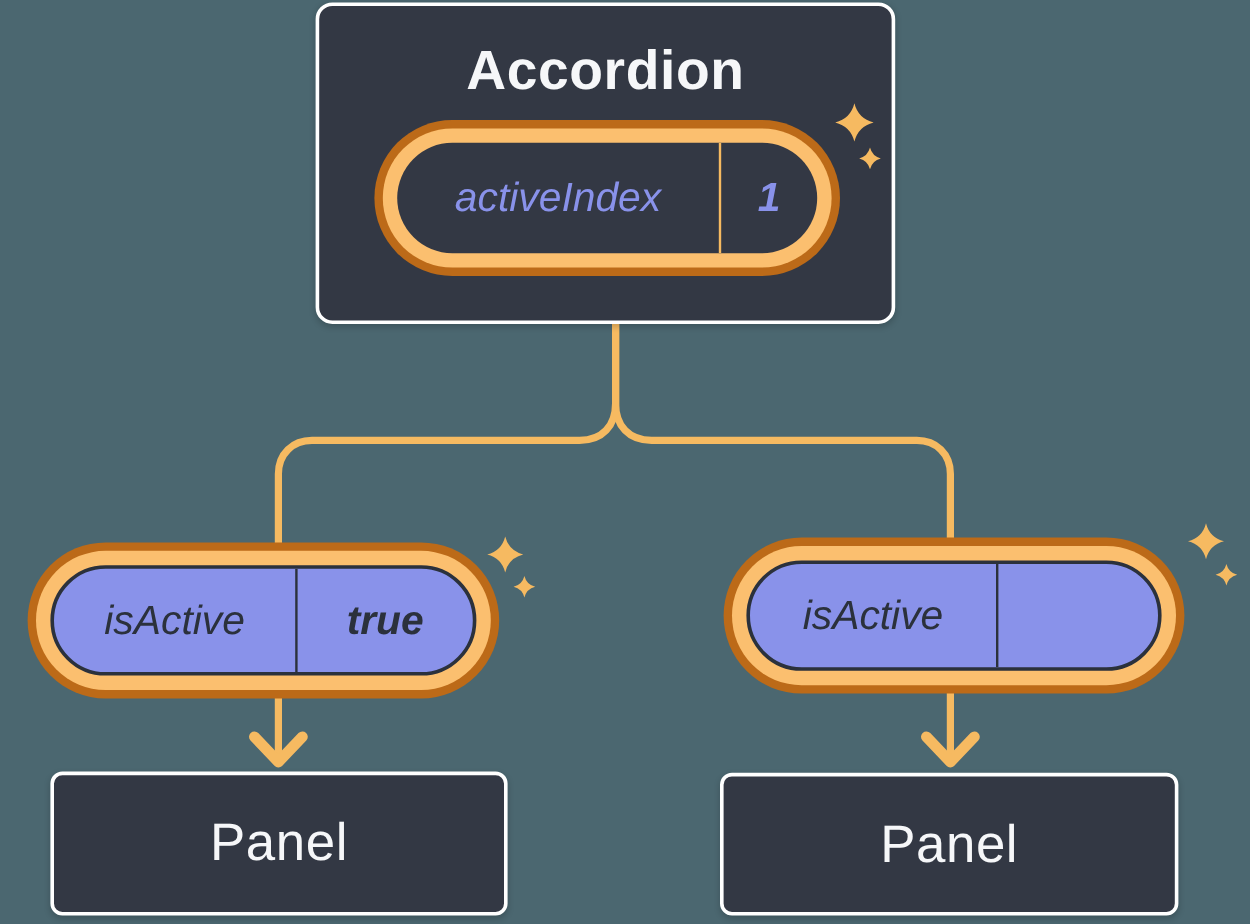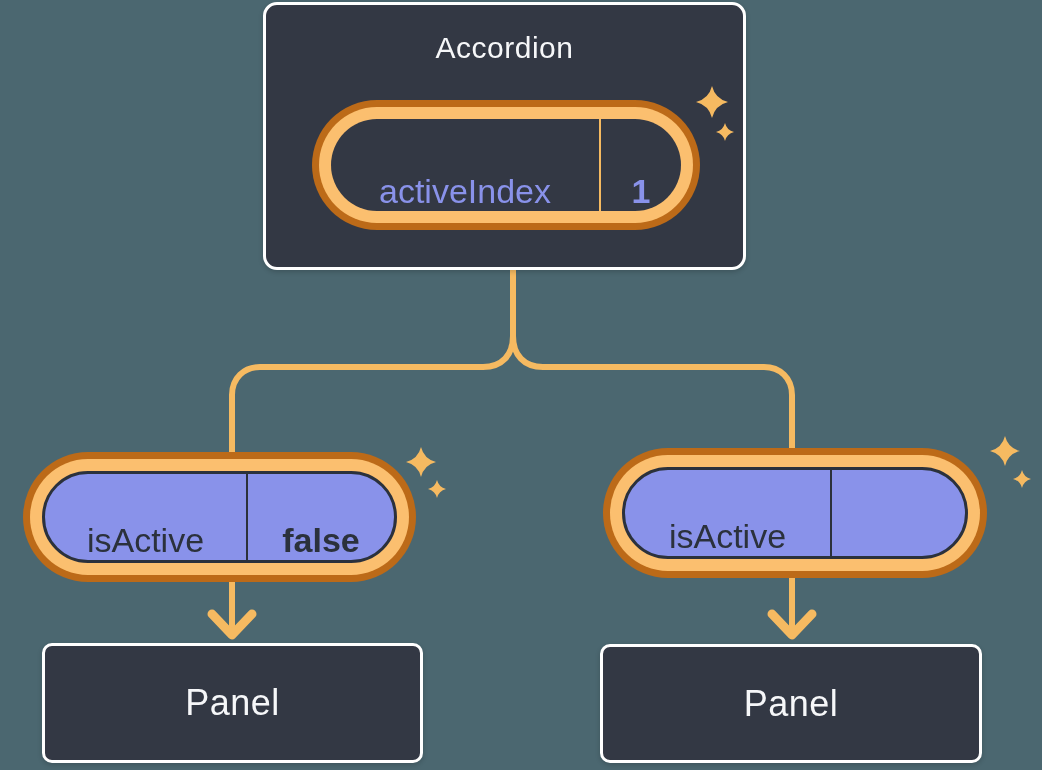--- a/index.html
+++ b/index.html
@@ -34,42 +34,43 @@
     position:absolute;box-sizing:border-box;
     background:var(--node-bg);
     border:3px solid var(--node-border);
     border-radius:14px;
     color:var(--text-light);
     box-shadow:0 2px 5px rgba(0,0,0,0.18);
     z-index:1;
   }
   .accordion-card{display:flex;flex-direction:column;align-items:center;}
   .node-title{
-    margin-top:26px;font-size:30px;font-weight:400;color:var(--text-light);
+    margin-top:26px;font-size:46px;font-weight:700;color:var(--text-light);
     letter-spacing:0.5px;
   }
   .panel{
     display:flex;align-items:center;justify-content:center;
-    border-radius:10px;font-size:36px;font-weight:500;letter-spacing:0.5px;
+    border-radius:10px;font-size:44px;font-weight:500;letter-spacing:0.5px;
   }
 
   .pill{
     position:absolute;box-sizing:border-box;z-index:2;
     background:var(--orange-dark);
     border-radius:999px;padding:7px;
   }
   .pill-ring{
     box-sizing:border-box;height:100%;
     background:var(--orange-light);
     border-radius:999px;padding:12px;
   }
   .pill-body{
     box-sizing:border-box;height:100%;
-    border-radius:999px;display:flex;align-items:flex-end;overflow:hidden;
+    border-radius:999px;display:flex;align-items:center;overflow:hidden;
     font-size:34px;
+    font-style:italic;
   }
   .pill-body--dark{background:var(--node-bg);color:var(--purple);}
   .pill-body--purple{
     background:var(--purple);color:var(--text-dark);
     border:3px solid var(--text-dark);
   }
   .seg{display:flex;align-items:center;justify-content:center;}
   .seg-grow{flex:1;}
   .pill-divider{width:2px;align-self:stretch;}
   .pill-divider--orange{background:var(--connector);}
@@ -107,21 +108,21 @@
   </div>
 
   <div class="pill" style="left:23px;top:452px;width:393px;height:130px;">
     <div class="pill-ring">
       <div class="pill-body pill-body--purple">
         <div class="seg" style="width:201px;">
           <span>isActive</span>
         </div>
         <div class="pill-divider pill-divider--dark"></div>
         <div class="seg seg-grow">
-          <span class="bold">false</span>
+          <span class="bold">true</span>
         </div>
       </div>
     </div>
   </div>
 
   <div class="pill" style="left:603px;top:448px;width:384px;height:130px;">
     <div class="pill-ring">
       <div class="pill-body pill-body--purple">
         <div class="seg" style="width:205px;">
           <span>isActive</span>

